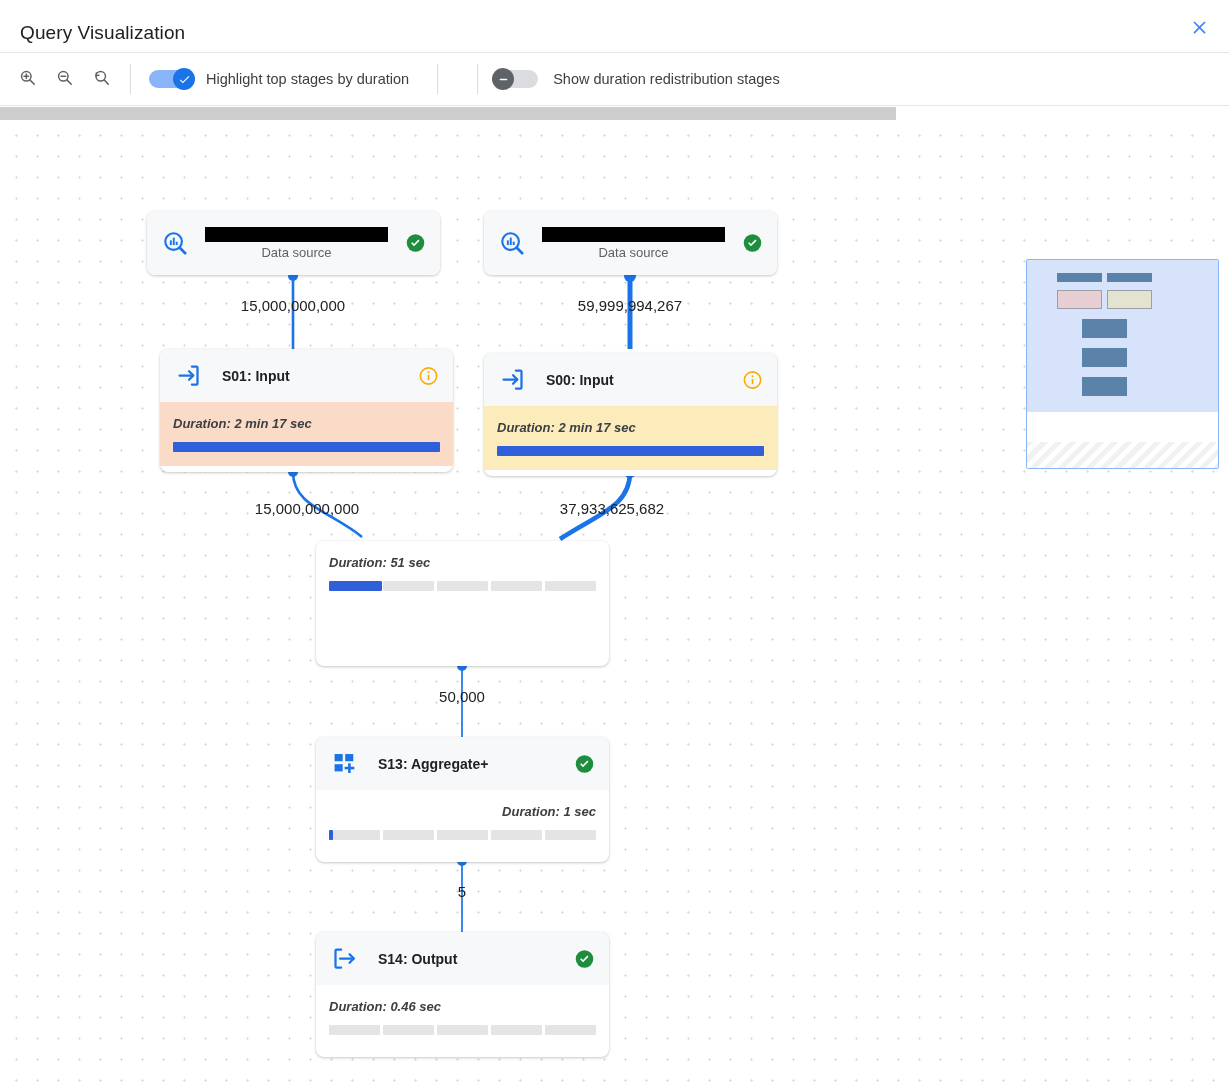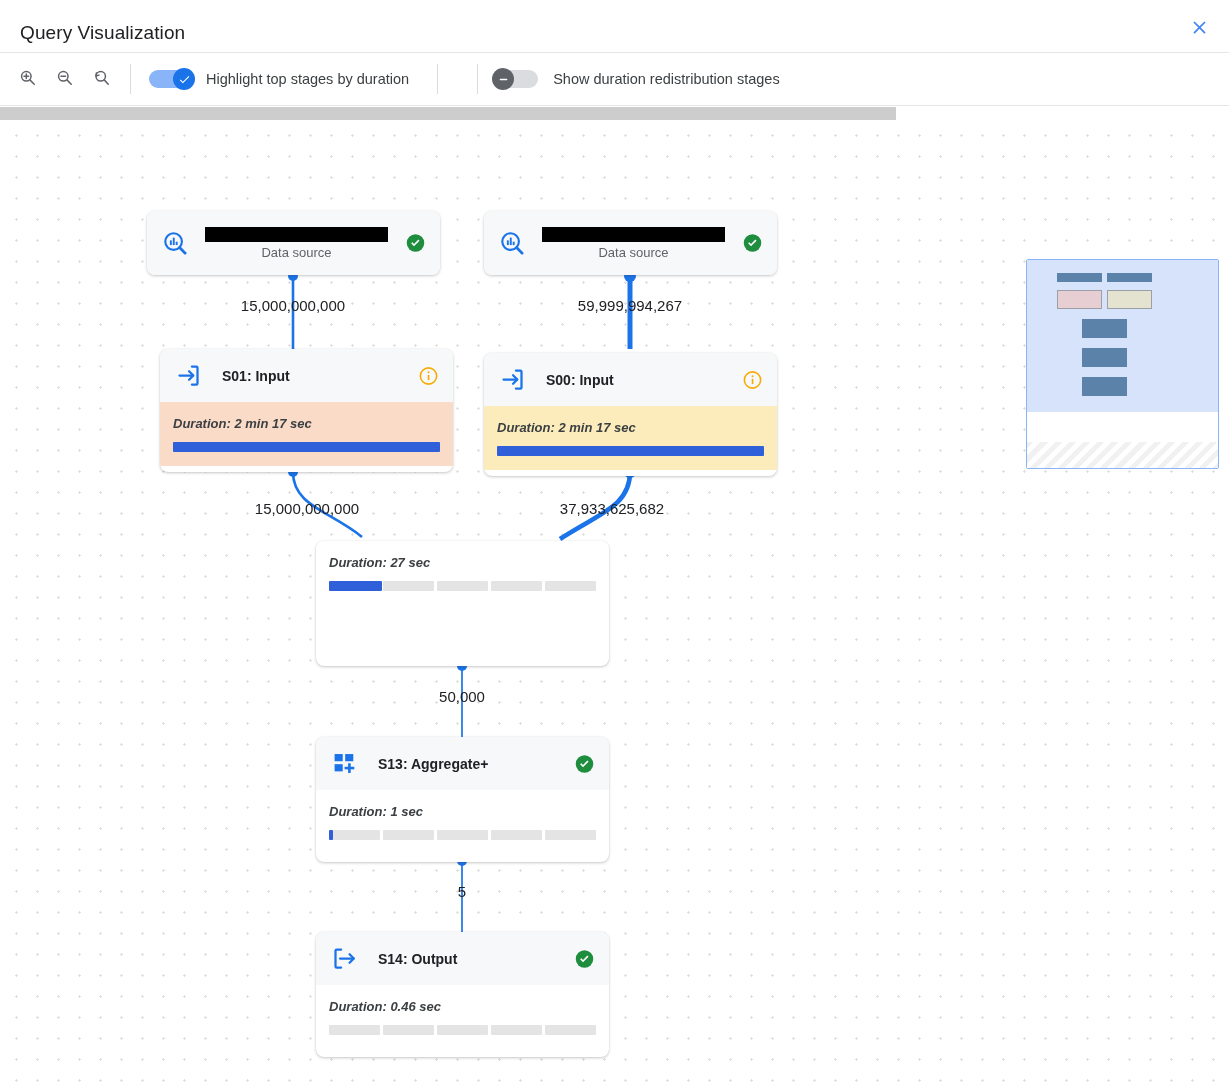--- a/index.html
+++ b/index.html
@@ -396,35 +396,35 @@
             <i style="background:transparent;"></i>
             <i style="background:transparent;"></i>
             <i style="background:transparent;"></i>
         </div>
       </div>
     </div>
   </div>
 
   <div class="node" style="left:316px; top:420px; width:293px; height:125px;">
     <div class="node-body body-white">
-      <div class="duration">Duration: 27 sec</div>
+      <div class="duration">Duration: 51 sec</div>
       <div class="pbar">
         <div class="seg-track">
             <i></i>
             <i></i>
             <i></i>
             <i></i>
             <i></i>
           </div>
         <div class="fill" style="width:20%;"></div>
       </div>
     </div>
   </div>
 
-  <div class="node" style="left:316px; top:616px; width:293px; height:125px;">
+  <div class="node" style="left:316px; top:616px; width:293px; height:125px;text-align:right;">
     <div class="node-header">
       <span class="node-icon">
         <svg width="27" height="27" viewBox="0 0 24 24">
           <rect x="3.2" y="3.6" width="7.2" height="6.4" fill="#1a73e8"></rect>
           <rect x="12.6" y="3.6" width="7.2" height="6.4" fill="#1a73e8"></rect>
           <rect x="3.2" y="12.6" width="7.2" height="6.4" fill="#1a73e8"></rect>
           <rect x="15.2" y="11.8" width="2.3" height="8.6" fill="#1a73e8"></rect>
           <rect x="12.1" y="14.9" width="8.6" height="2.3" fill="#1a73e8"></rect>
         </svg>
       </span>

